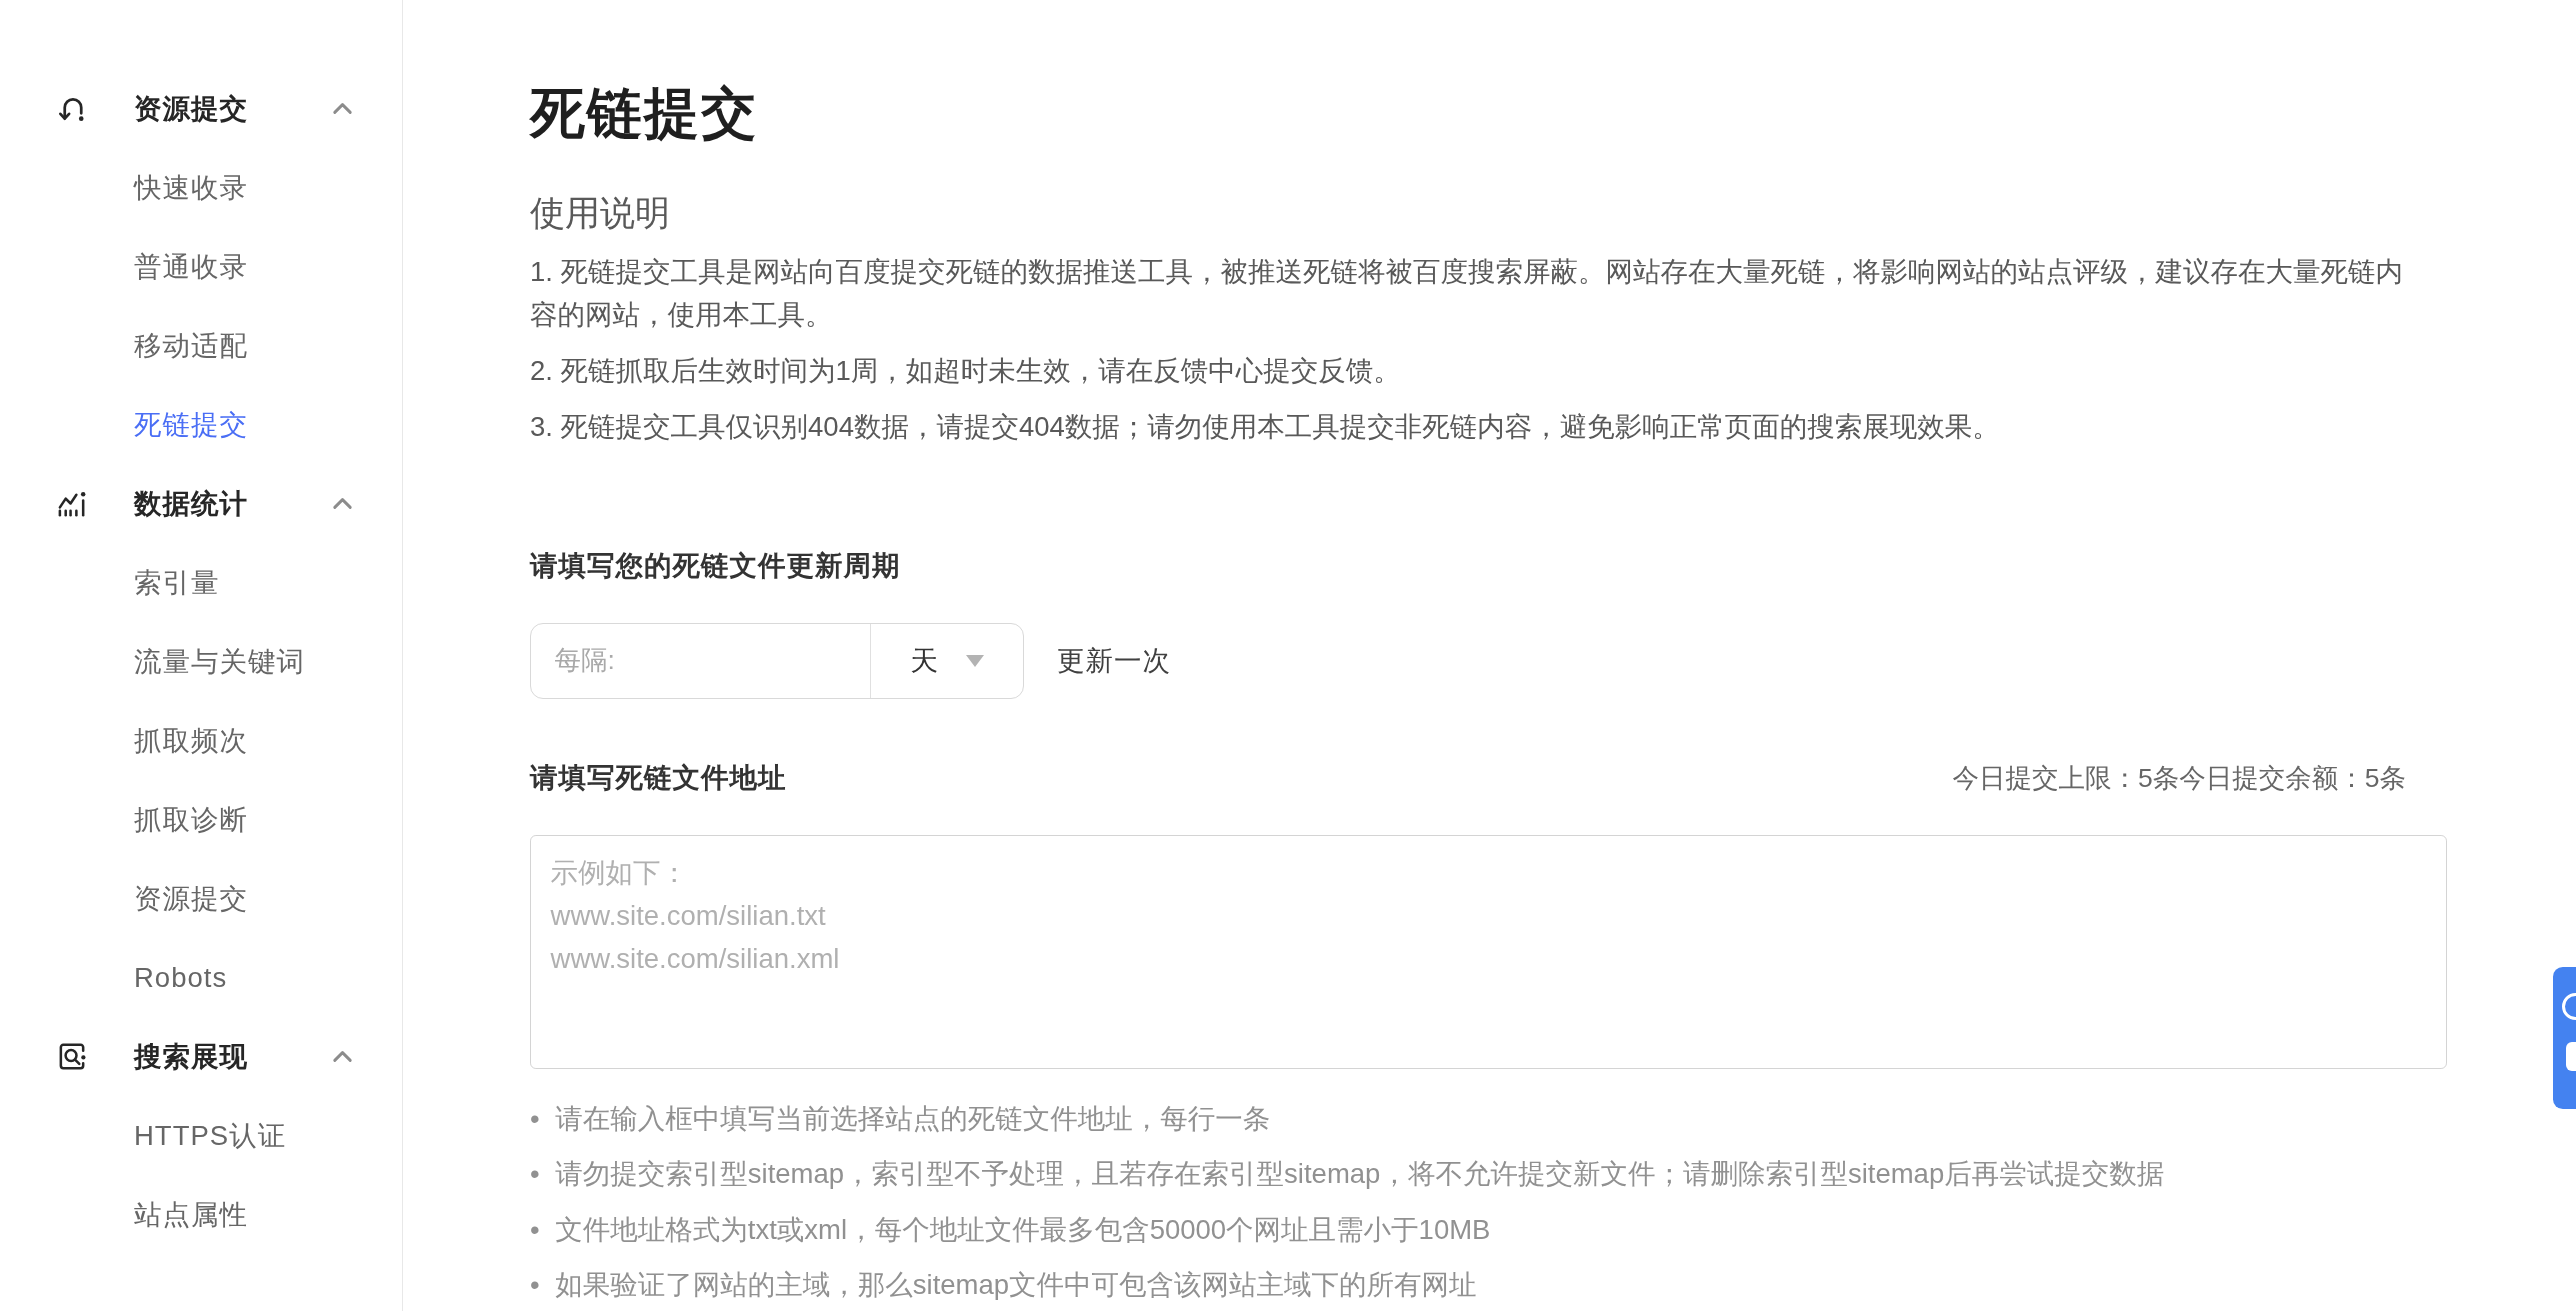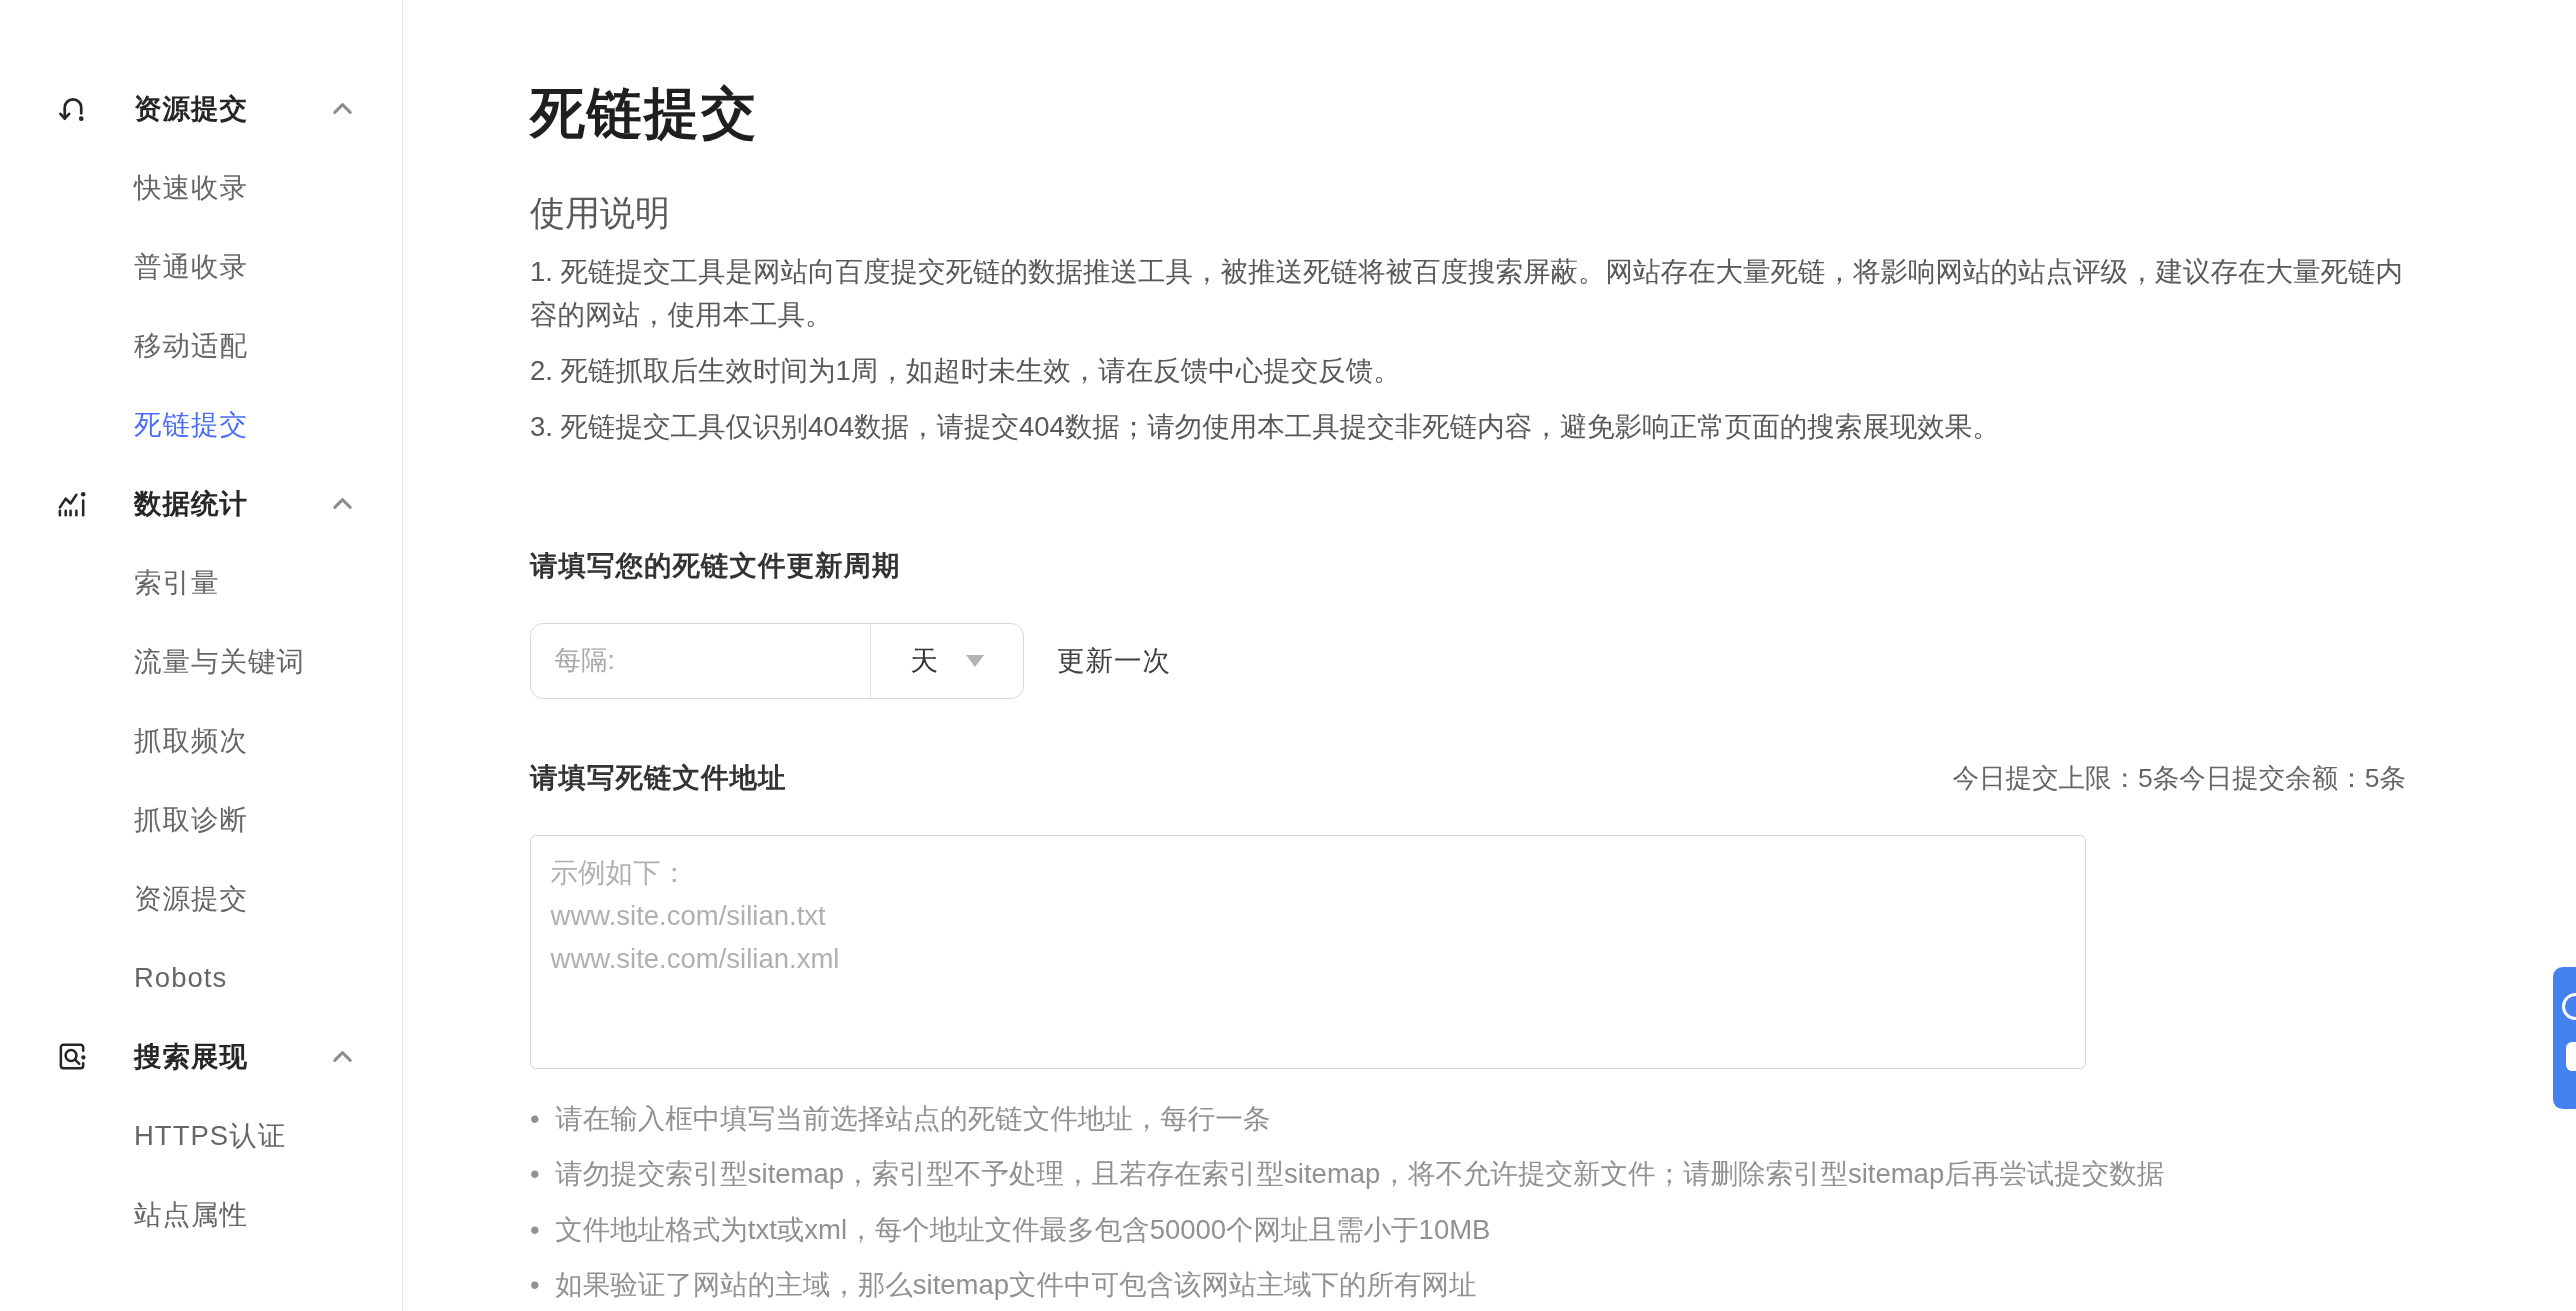--- a/index.html
+++ b/index.html
@@ -30,21 +30,21 @@
                font-family:"Liberation Sans","DejaVu Sans",sans-serif;min-width:0;}
   .cycle-input::placeholder{color:#a9a9a9;opacity:1;}
   .unit-select{width:152px;border-left:1px solid #e0e0e0;display:flex;align-items:center;justify-content:center;gap:27.5px;cursor:pointer;}
   .unit-value{font-size:27.5px;color:#333;}
   .caret-down{width:0;height:0;border-left:9.8px solid transparent;border-right:9.8px solid transparent;border-top:12.8px solid #b3b3b3;}
   .cycle-suffix{font-size:27.5px;color:#404040;margin-left:33px;letter-spacing:1px;}
 
   .file-label-row{display:flex;align-items:center;justify-content:space-between;width:1876px;margin-top:61px;}
   .quota{font-size:26.5px;color:#666;display:flex;}
 
-  .dead-textarea{display:block;width:1556px;height:234px;margin-top:39px;box-sizing:border-box;
+  .dead-textarea{display:block;width:1917px;height:234px;margin-top:39px;box-sizing:border-box;
                  border:1px solid #d4d4d4;border-radius:5.9px;resize:none;outline:none;
                  font-family:"Liberation Sans","DejaVu Sans",sans-serif;
                  font-size:27.5px;line-height:43px;padding:15.7px 19.6px;color:#333;}
   .dead-textarea::placeholder{color:#b0b0b0;opacity:1;}
 
   .notes{list-style:none;margin:33px 0 0 0;padding:0;width:1876px;}
   .notes li{font-size:27.5px;color:#919191;line-height:33px;margin-bottom:22.6px;display:flex;}
   .notes li .dot{flex:0 0 auto;margin-right:15.7px;color:#919191;}
 
   

